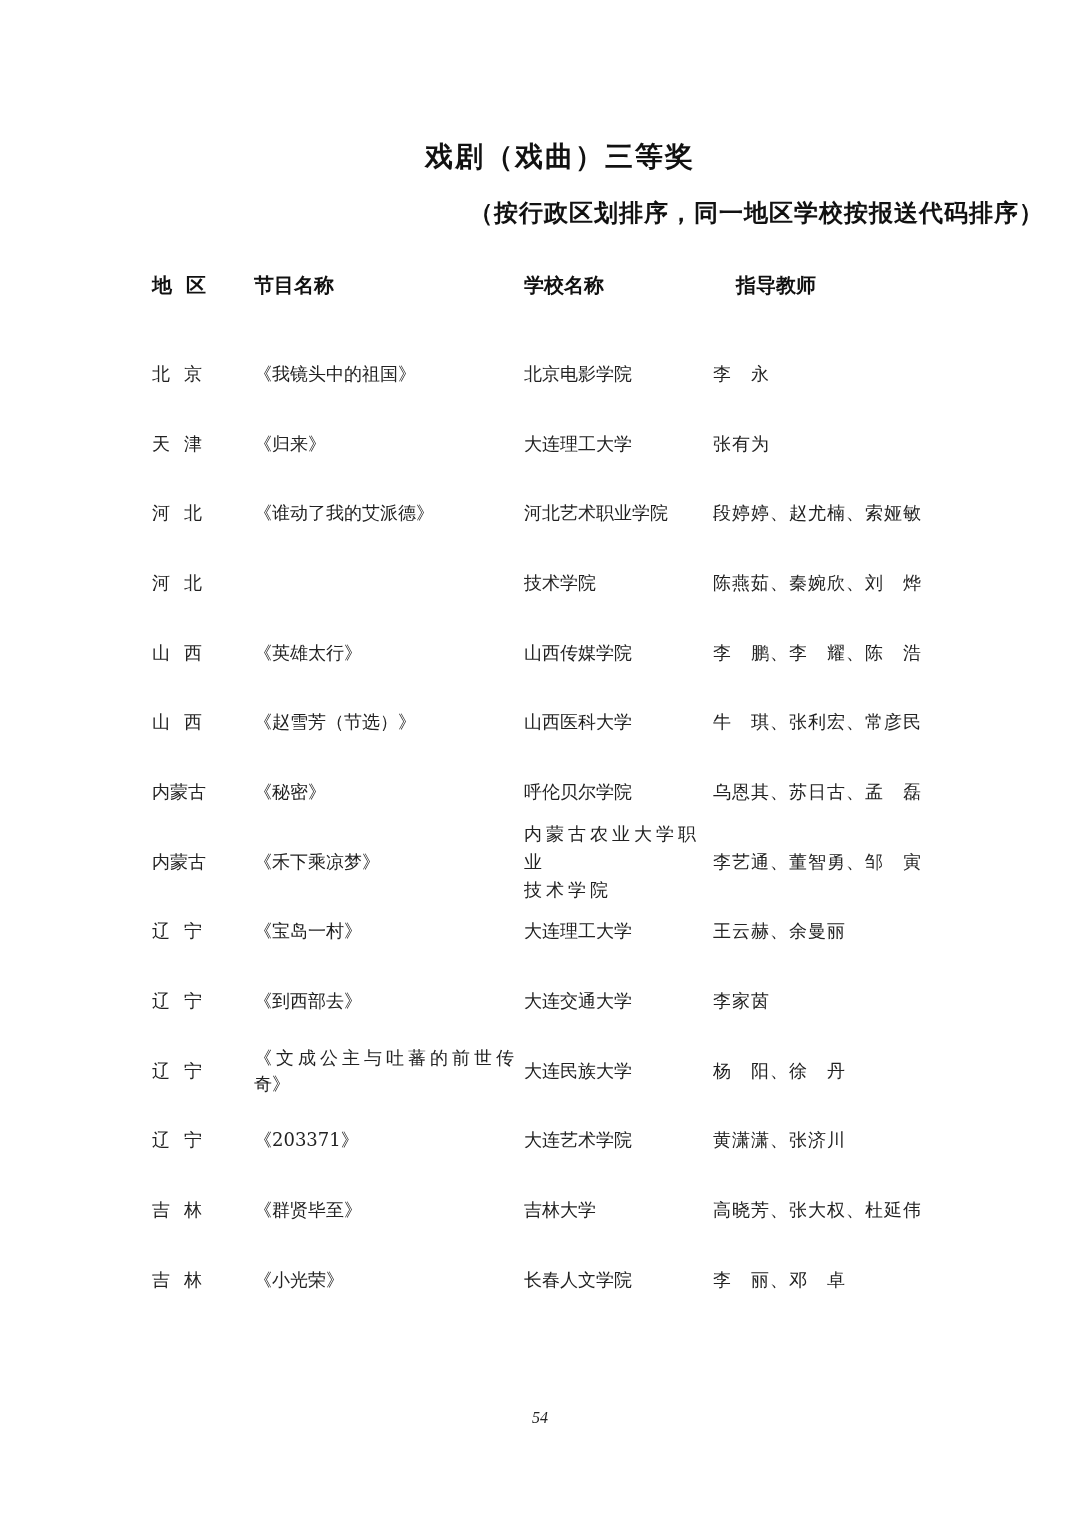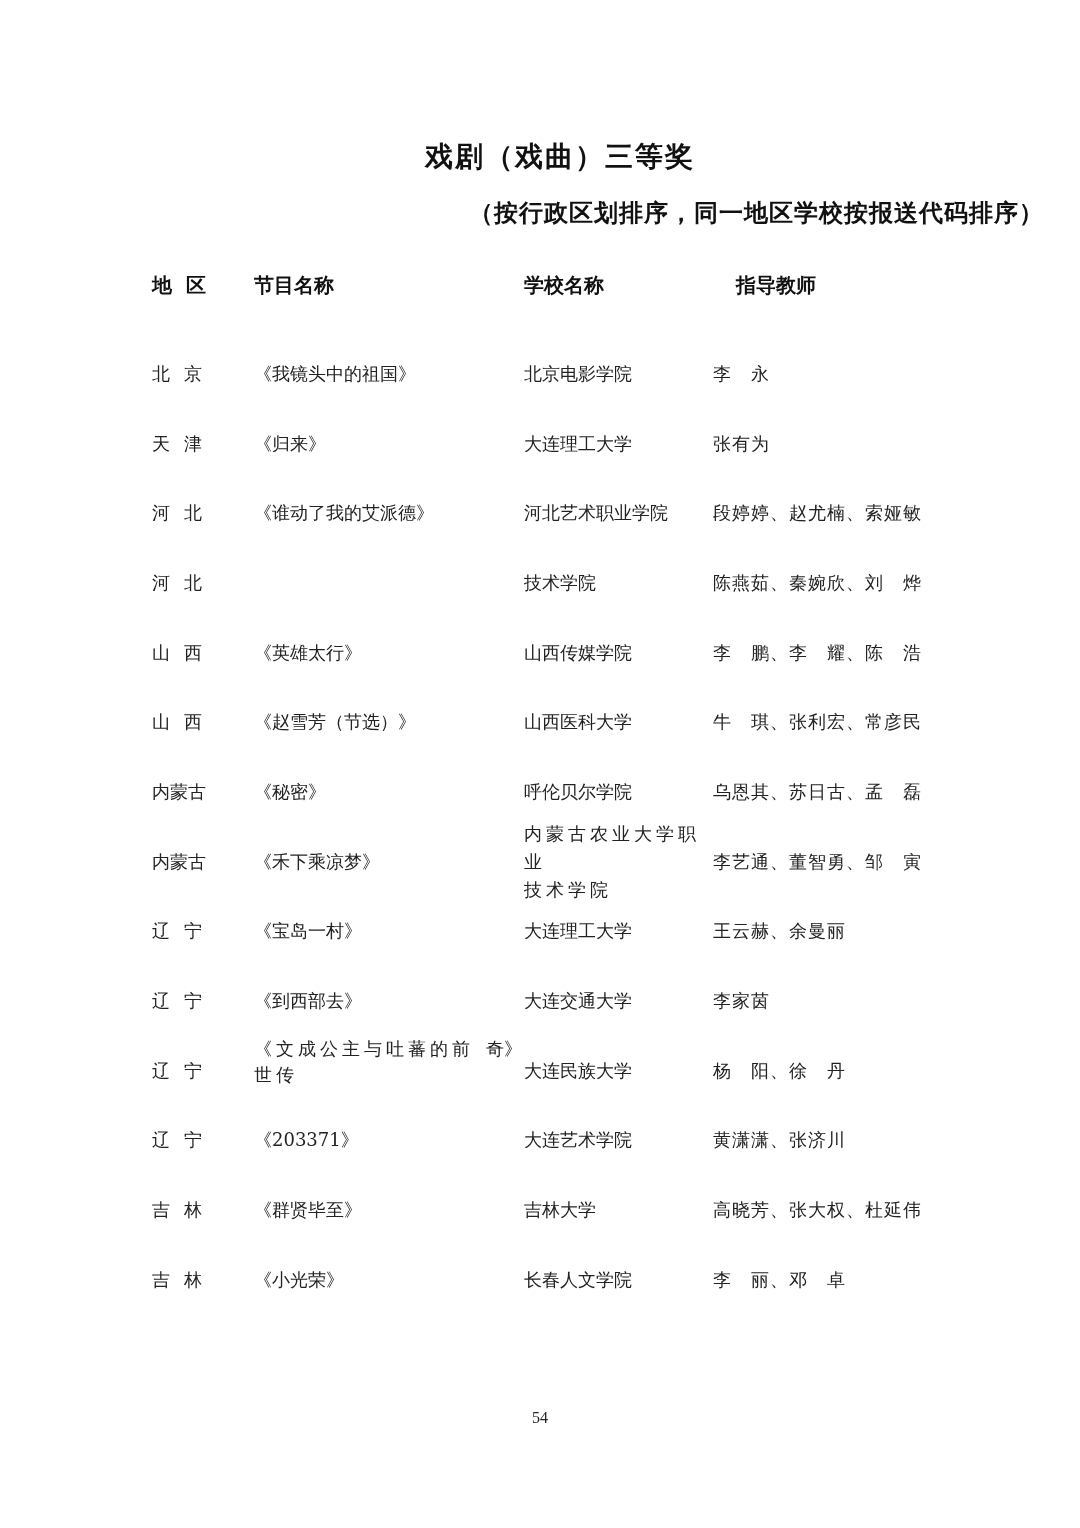--- a/index.html
+++ b/index.html
@@ -34,21 +34,21 @@
   .c-region { left: 152px; width: 90px; }
   .c-region span.sp { letter-spacing: 14px; }
   .c-program { left: 254px; width: 268px; line-height: 26px; }
   .c-school { left: 524px; width: 188px; line-height: 28px; }
   .c-teacher { left: 713px; width: 230px; white-space: nowrap; letter-spacing: 1px; }
   .c-program span, .c-school span { display: block; }
   .wide { letter-spacing: 4px; }
 
   .page-number {
     position: absolute; top: 1409px; left: 0; width: 1080px; text-align: center;
-    font-family: "Liberation Serif", "DejaVu Serif", serif; font-size: 16px; color: #222;
+    font-family: "Liberation Serif", "DejaVu Serif", serif; font-size: 16px; color: #222; font-style: italic;
   }
 </style>
 </head>
 <body>
 
 <div class="title">戏剧（戏曲）三等奖</div>
 <div class="subtitle">（按行政区划排序，同一地区学校按报送代码排序）</div>
 
 <div class="header">
   <span class="h-region">地区</span>
@@ -193,21 +193,21 @@
         <span>大连交通大学</span>
       </div>
     <div class="cell c-teacher">
         <span>李家茵</span>
       </div>
   </div>
   <div class="row">
     <div class="cell c-region">
         <span class="sp">辽宁</span>
       </div>
-    <div class="cell c-program" style="justify-content:center;align-items:flex-start;">
+    <div class="cell c-program" style="flex-direction:column;justify-content:center;align-items:flex-start;">
       <span class="wide">《文成公主与吐蕃的前世传</span>
       <span>奇》</span>
     </div>
     <div class="cell c-school">
         <span>大连民族大学</span>
       </div>
     <div class="cell c-teacher">
         <span>杨　阳、徐　丹</span>
       </div>
   </div>

